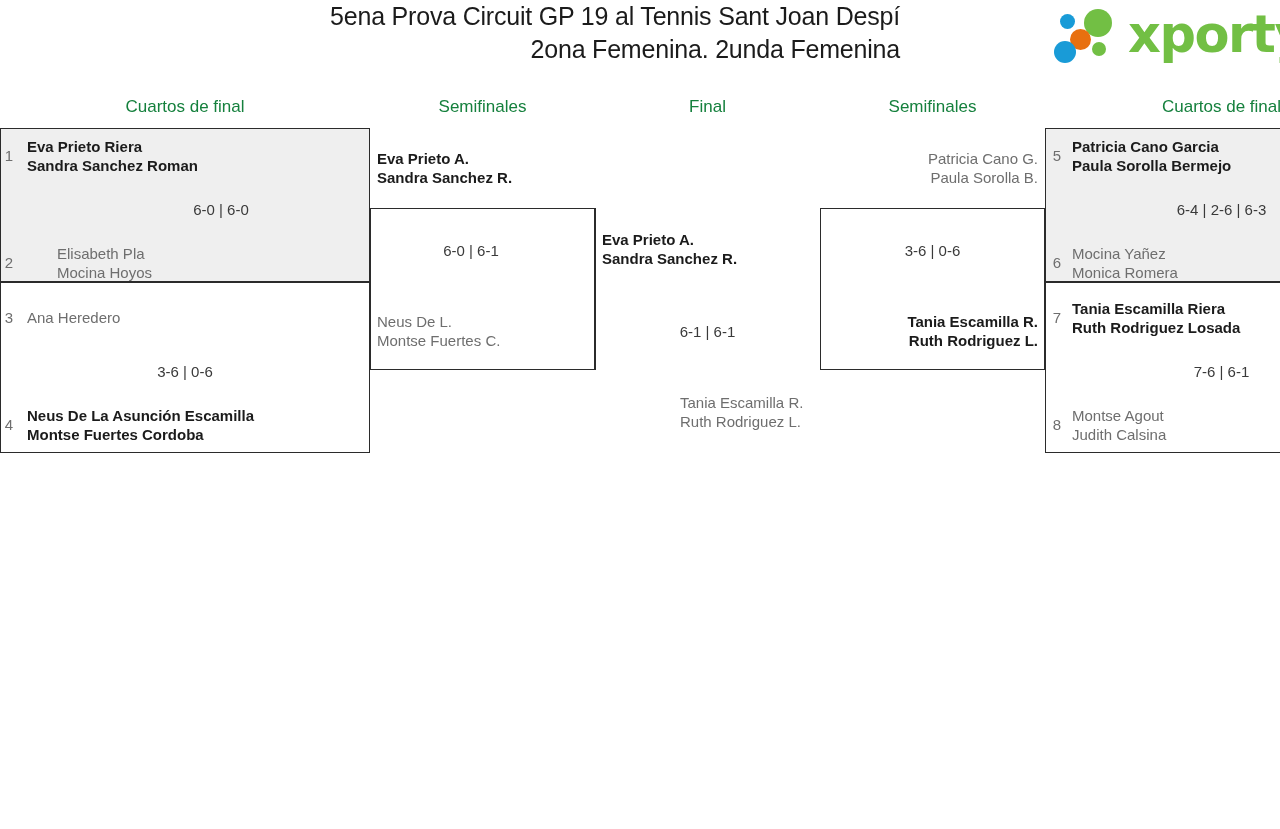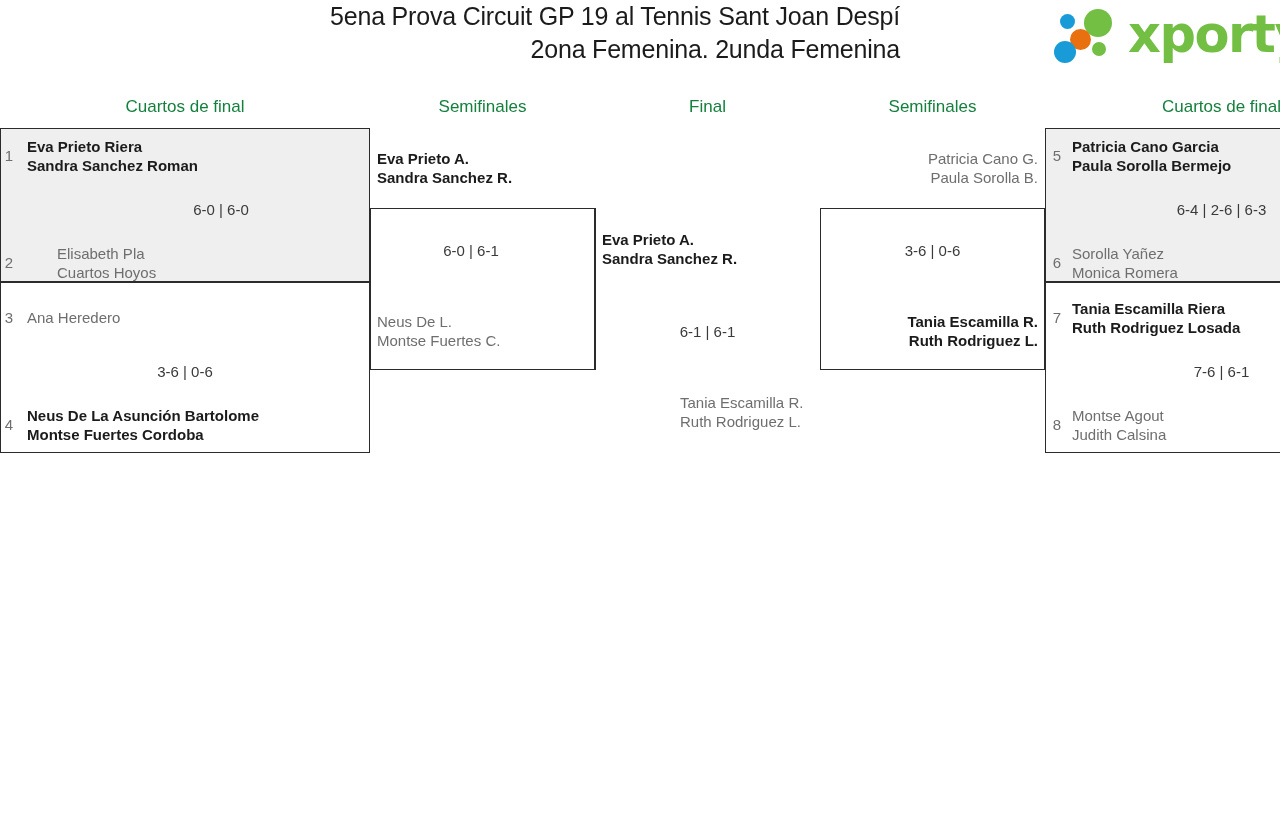--- a/index.html
+++ b/index.html
@@ -100,33 +100,33 @@
 </div>
 <div class="seed" style="left:0px; top:146px;">1</div>
 <div class="team winner" style="left:27px; top:137px;">
   <span class="nm">Eva Prieto Riera</span>
   <span class="nm">Sandra Sanchez Roman</span>
 </div>
 <div class="score center" style="left:0px; top:200px; width:442px;">6-0 | 6-0</div>
 <div class="seed" style="left:0px; top:253px;">2</div>
 <div class="team loser" style="left:21px; top:244px;margin-left:36px;">
   <span class="nm">Elisabeth Pla</span>
-  <span class="nm">Cuartos Hoyos</span>
+  <span class="nm">Mocina Hoyos</span>
 </div>
 
 <div class="box plain" style="left:0px; top:282px; width:370px; height:171px;">
 </div>
 <div class="seed" style="left:0px; top:308px;">3</div>
 <div class="team loser" style="left:27px; top:308px;">
   <span class="nm">Ana Heredero</span>
 </div>
 <div class="score center" style="left:0px; top:362px; width:370px;">3-6 | 0-6</div>
 <div class="seed" style="left:0px; top:415px;">4</div>
 <div class="team winner" style="left:27px; top:406px;">
-  <span class="nm">Neus De La Asunción Bartolome</span>
+  <span class="nm">Neus De La Asunción Escamilla</span>
   <span class="nm">Montse Fuertes Cordoba</span>
 </div>
 
 <div class="team winner" style="left:377px; top:149px;">
   <span class="nm">Eva Prieto A.</span>
   <span class="nm">Sandra Sanchez R.</span>
 </div>
 
 <div class="box plain" style="left:370px; top:208px; width:225px; height:162px;">
 </div>
@@ -169,21 +169,21 @@
 <div class="box shaded" style="left:1045px; top:128px; width:353px; height:154px;">
 </div>
 <div class="seed" style="left:1048px; top:146px;">5</div>
 <div class="team winner" style="left:1072px; top:137px;">
   <span class="nm">Patricia Cano Garcia</span>
   <span class="nm">Paula Sorolla Bermejo</span>
 </div>
 <div class="score center" style="left:1045px; top:200px; width:353px;">6-4 | 2-6 | 6-3</div>
 <div class="seed" style="left:1048px; top:253px;">6</div>
 <div class="team loser" style="left:1072px; top:244px;">
-  <span class="nm">Sorolla Yañez</span>
+  <span class="nm">Mocina Yañez</span>
   <span class="nm">Monica Romera</span>
 </div>
 
 <div class="box plain" style="left:1045px; top:282px; width:353px; height:171px;">
 </div>
 <div class="seed" style="left:1048px; top:308px;">7</div>
 <div class="team winner" style="left:1072px; top:299px;">
   <span class="nm">Tania Escamilla Riera</span>
   <span class="nm">Ruth Rodriguez Losada</span>
 </div>

